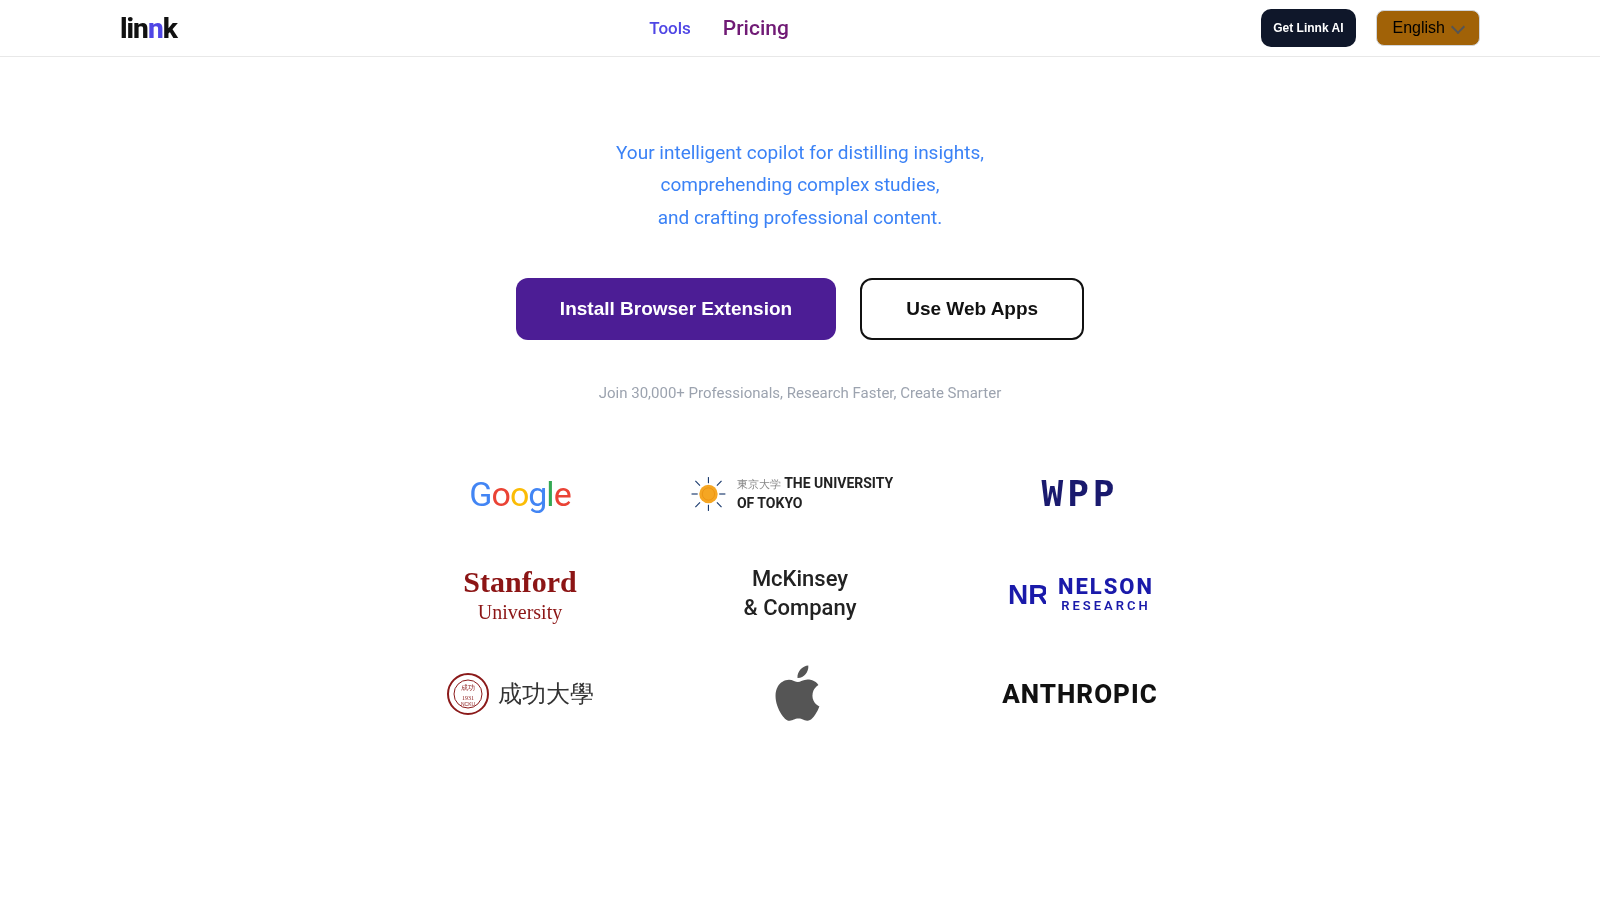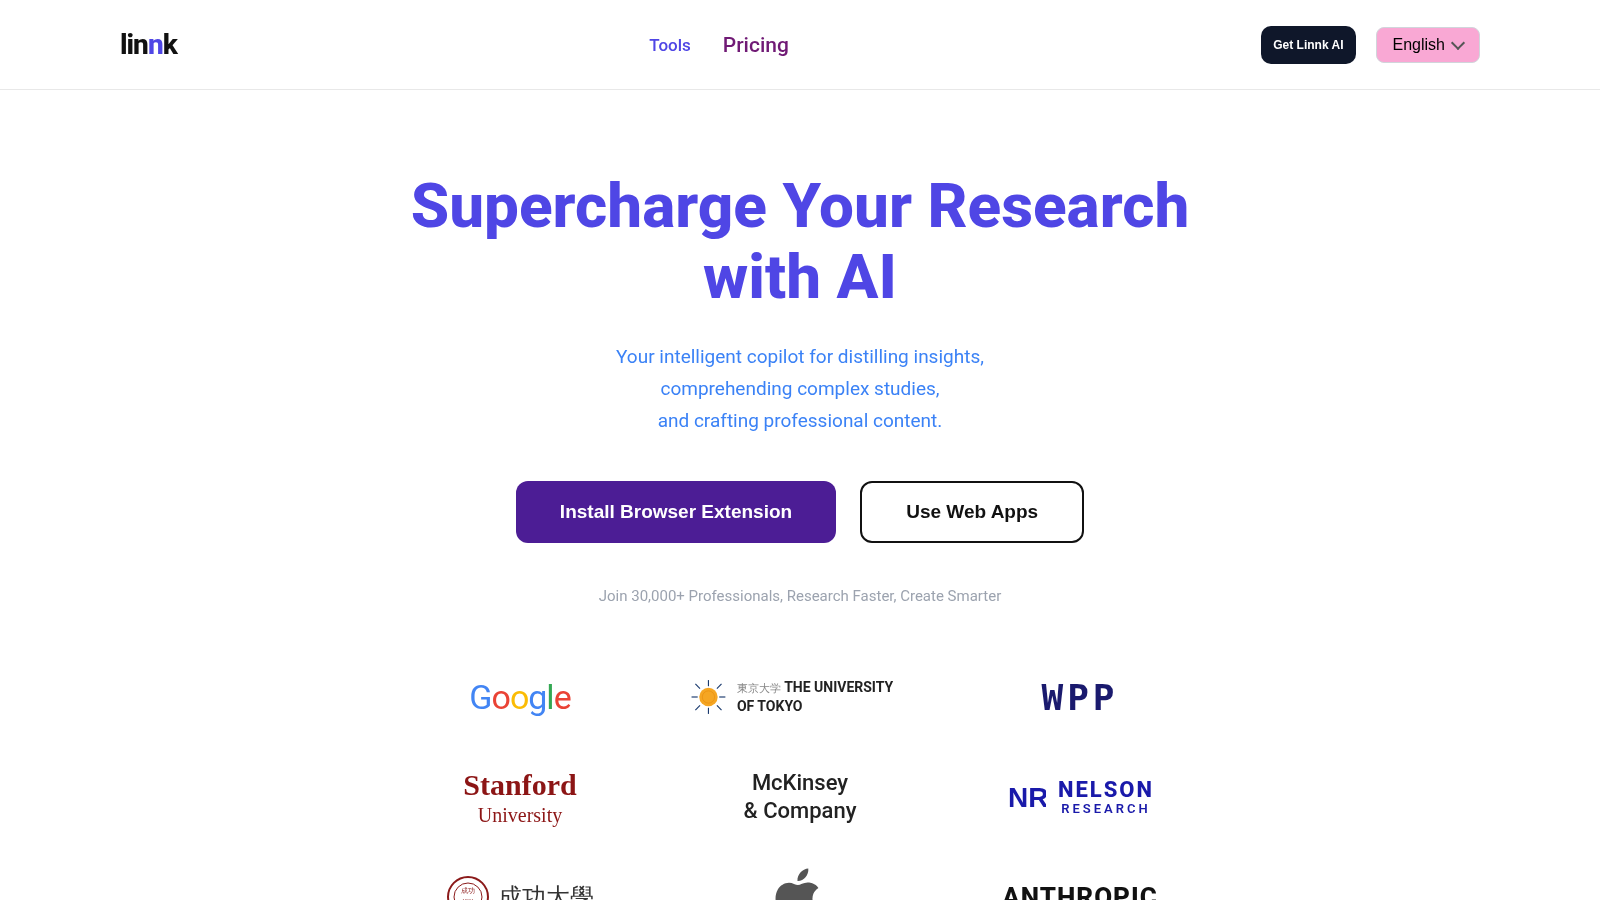--- a/index.html
+++ b/index.html
@@ -4,21 +4,21 @@
   <style>
     * { margin: 0; padding: 0; box-sizing: border-box; }
     body { font-family: -apple-system, BlinkMacSystemFont, 'Segoe UI', Roboto, sans-serif; background: #fff; color: #111; width: 1600px; min-height: 900px; overflow-x: hidden; }
 
     
     nav {
       display: flex;
       align-items: center;
       justify-content: space-between;
       padding: 0 120px;
-      height: 90px;
+      height: 57px;
       border-bottom: 1px solid #e8e8e8;
     }
     .nav-logo {
       font-size: 28px;
       font-weight: 800;
       letter-spacing: -1px;
       color: #111;
       text-decoration: none;
     }
     .nav-logo span { color: #4f46e5; }
@@ -54,21 +54,21 @@
     .nav-lang {
       display: flex;
       align-items: center;
       gap: 8px;
       border: 1.5px solid #d1d5db;
       border-radius: 8px;
       padding: 8px 16px;
       font-size: 16px;
       font-weight: 500;
       cursor: pointer;
-      background: #f9a8d4;
+      background: #a16207;
     }
     .nav-right {
       display: flex;
       align-items: center;
       gap: 20px;
     }
 
     
     .hero {
       display: flex;
@@ -273,21 +273,20 @@
   <div class="nav-right">
     <button class="nav-cta">Get Linnk AI</button>
     <button class="nav-lang">
       <span>English</span>
       <span class="chevron"></span>
     </button>
   </div>
 </nav>
 
 <section class="hero">
-  <h1 class="hero-title">Supercharge Your Research with AI</h1>
 
   <p class="hero-sub">
     <span>Your intelligent copilot for distilling insights,</span><br>
     <span>comprehending complex studies,</span><br>
     <span>and crafting professional content.</span>
   </p>
 
   <div class="hero-buttons">
     <button class="btn-install">Install Browser Extension</button>
     <button class="btn-webapp">Use Web Apps</button>

